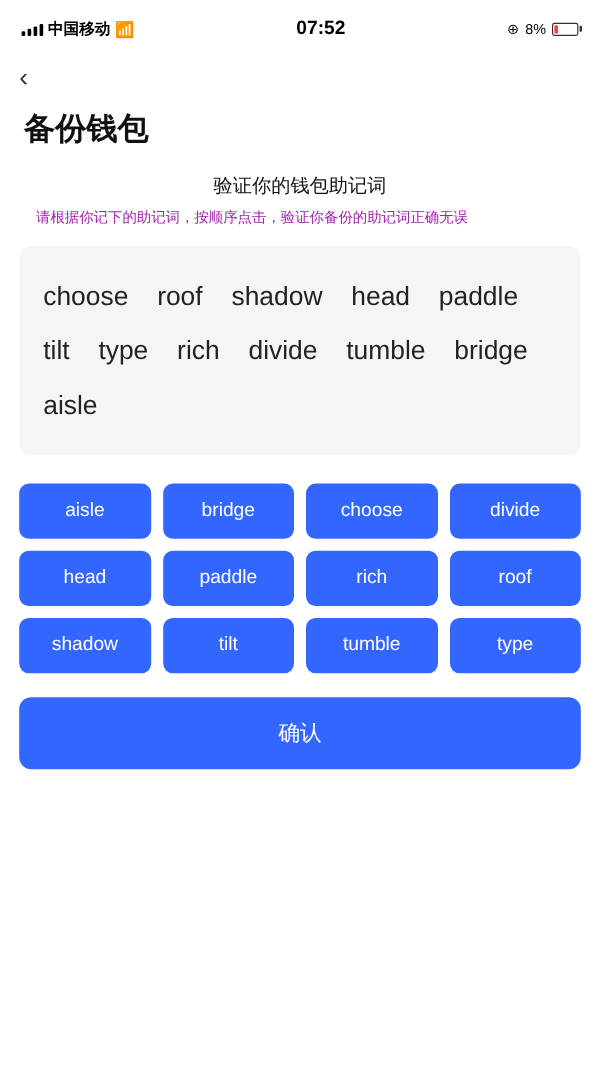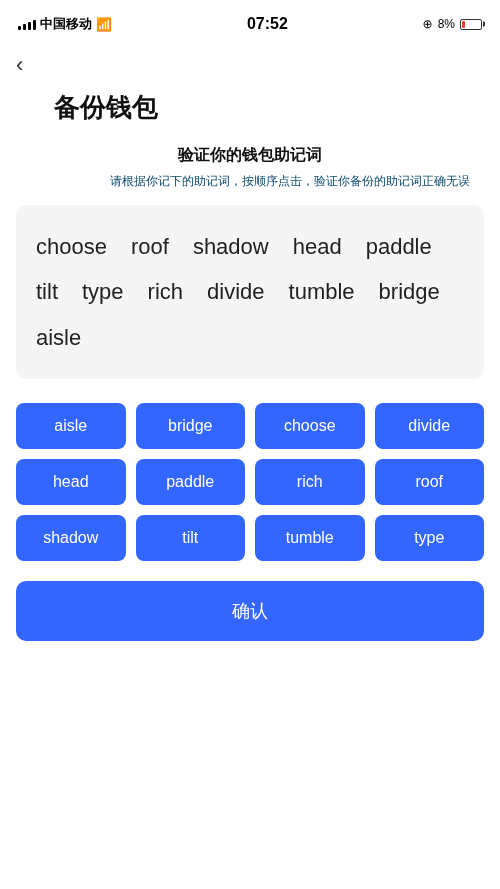--- a/index.html
+++ b/index.html
@@ -92,36 +92,35 @@
       cursor: pointer;
       display: inline-block;
     }
 
     
     .page-title {
       padding: 8px 20px 20px 20px;
       font-size: 26px;
       font-weight: 700;
       color: #111;
-      margin-left: 34px;
     }
 
     
     .section-title {
       text-align: center;
       font-size: 16px;
-      font-weight: 700;
+      font-weight: 400;
       color: #111;
       margin-bottom: 6px;
     }
 
     .section-desc {
-      text-align: right;
+      text-align: left;
       font-size: 12px;
-      color: #0c4a6e;
+      color: #a21caf;
       padding: 0 30px;
       line-height: 1.6;
       margin-bottom: 14px;
     }
 
     
     .mnemonic-box {
       margin: 0 16px;
       background: #f5f5f5;
       border-radius: 10px;

